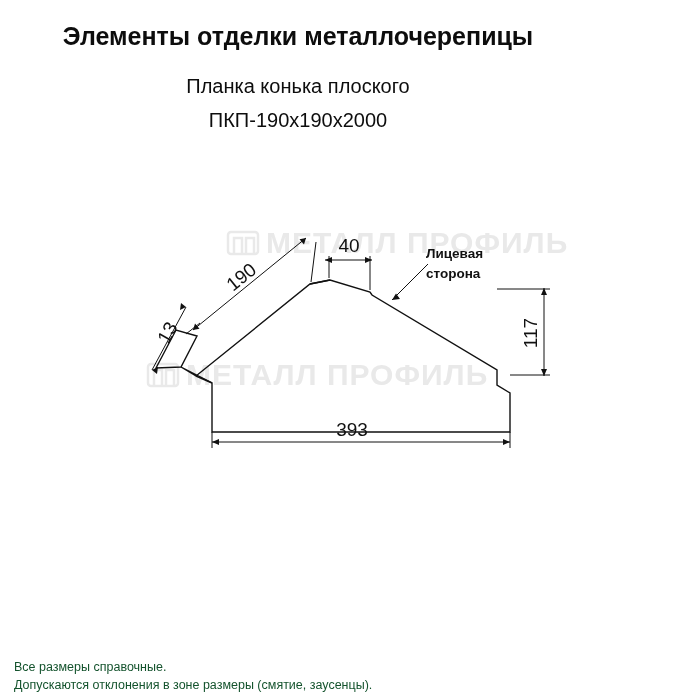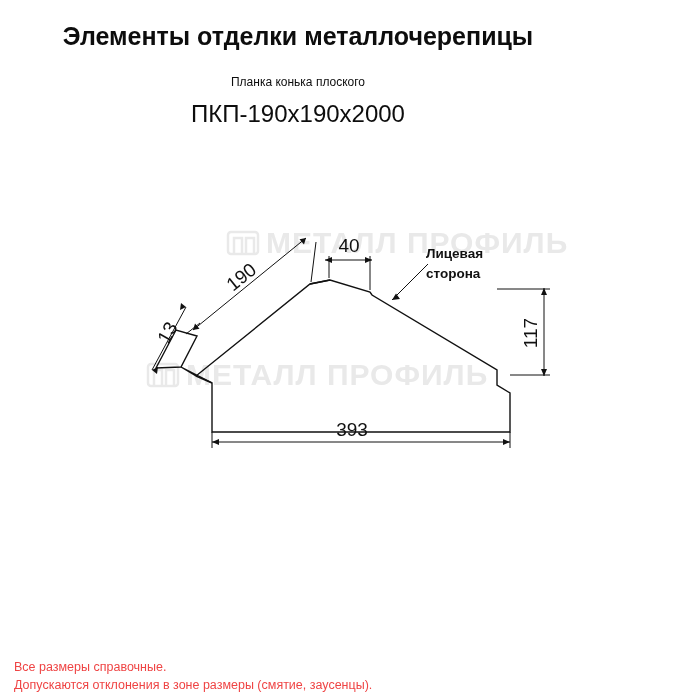--- a/index.html
+++ b/index.html
@@ -23,47 +23,47 @@
     text-align: center;
   }
   .title-main {
     font-size: 25px;
     font-weight: bold;
     letter-spacing: 0px;
     margin-top: 22px;
     color: #0d0d0d;
   }
   .title-sub {
-    font-size: 12px;
+    font-size: 20px;
     font-weight: normal;
     margin-top: 24px;
     color: #0d0d0d;
   }
   .title-code {
-    font-size: 24px;
+    font-size: 20px;
     font-weight: normal;
     margin-top: 11px;
     color: #0d0d0d;
   }
   .drawing {
     position: absolute;
     left: 0;
     top: 170px;
     width: 700px;
     height: 440px;
   }
   .footer {
     position: absolute;
     left: 14px;
     bottom: 6px;
     width: 680px;
   }
   .footer-line {
     font-size: 12.5px;
-    color: #ef4444;
+    color: #14532d;
     line-height: 18px;
   }
   svg { display: block; }
   .dimtext {
     font-family: "Liberation Sans", sans-serif;
     font-size: 19px;
     fill: #111111;
   }
   .face-label {
     font-family: "Liberation Sans", sans-serif;

